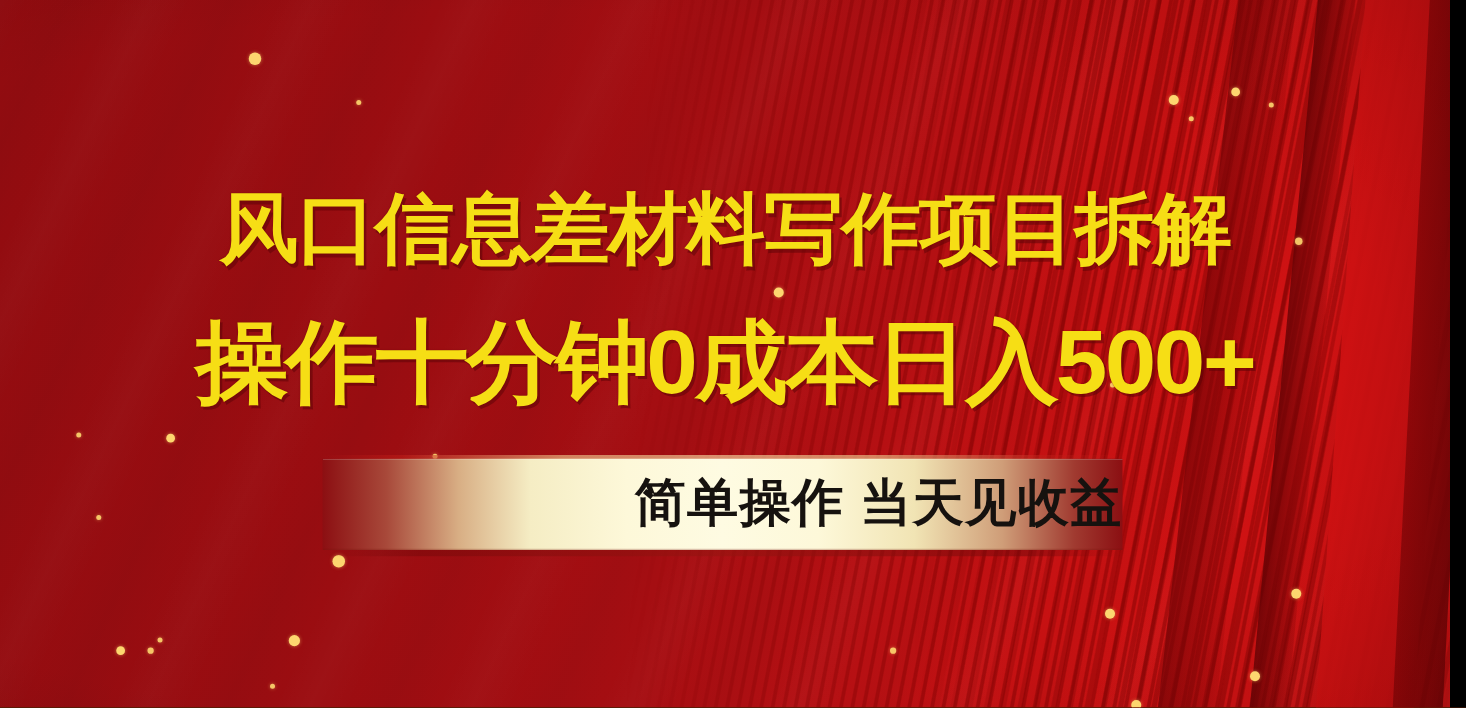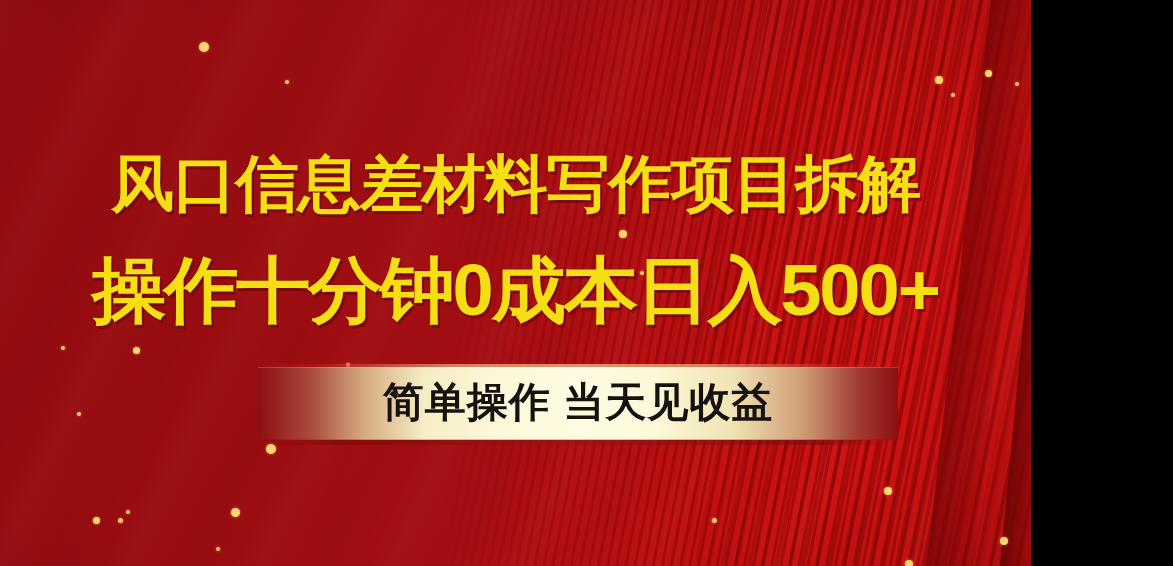--- a/index.html
+++ b/index.html
@@ -8,21 +8,21 @@
   html, body {
     width:1173px; height:566px;
     overflow:hidden;
     background:#000;
     font-family:"Liberation Sans", sans-serif;
   }
 
   
   #poster {
     position:relative;
-    width:1031px; height:566px;
+    width:1160px; height:566px;
     overflow:hidden;
     background:#c2410c;
   }
 
   
   .bg-base {
     position:absolute; inset:0;
     background:
       linear-gradient(100deg,
         #920c10 0%,
@@ -150,21 +150,21 @@
        #f5edc4 26%,
        #fdf8d9 38%,
        #fefbe2 50%,
        #fdf8d9 62%,
        #f1e4b4 74%,
        #cf9d78 85%,
        #a03a30 94%,
        #8b0f12 100%);
     box-shadow:0 1px 0 rgba(255,255,255,.18) inset,
                0 -1px 0 rgba(120,20,10,.25) inset;
-    display:flex; align-items:center; justify-content:center;
+    display:flex; align-items:center; justify-content:flex-end;
   }
   .banner-top-edge {
     position:absolute; left:258px; top:364px; width:640px; height:4px;
     background:linear-gradient(90deg,
       rgba(150,16,18,.0) 0%, rgba(190,30,24,.55) 10%,
       rgba(226,170,120,.75) 30%, rgba(240,200,150,.7) 50%,
       rgba(226,170,120,.75) 70%, rgba(190,30,24,.55) 90%,
       rgba(150,16,18,.0) 100%);
   }
   .banner-bottom-edge {

